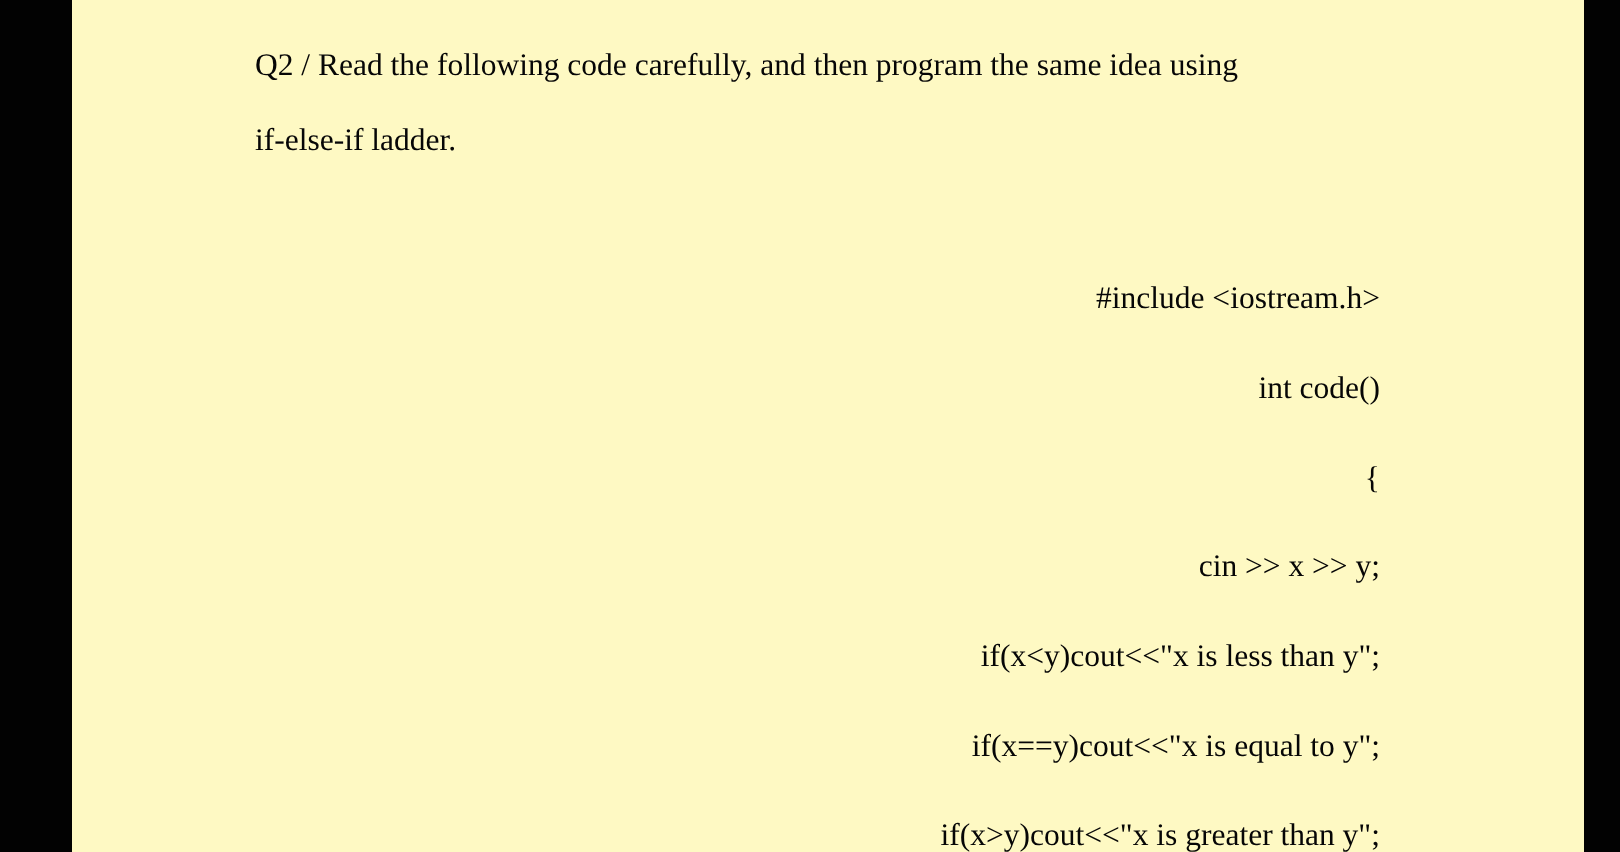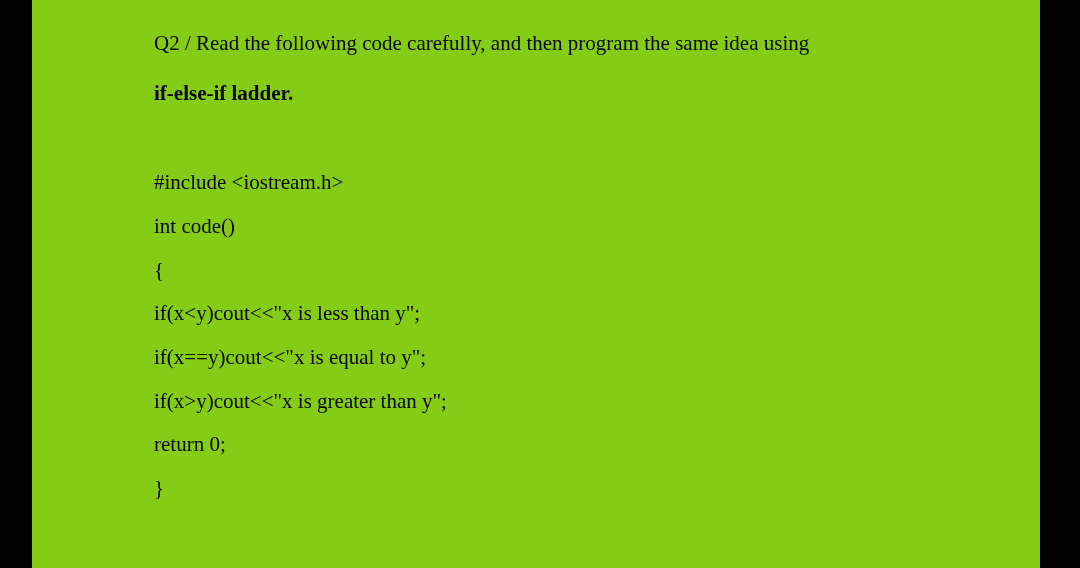--- a/index.html
+++ b/index.html
@@ -5,57 +5,59 @@
   html, body {
     margin: 0;
     padding: 0;
     width: 1080px;
     height: 568px;
     background: #020202;
     font-family: "Times New Roman", Times, serif;
   }
   .page {
     position: absolute;
-    left: 32px;
+    left: 48px;
     top: 0;
     width: 1008px;
     height: 568px;
-    background: #84cc16;
+    background: #fef9c3;
     box-sizing: border-box;
     padding: 26px 120px 0 122px;
     color: #060606;
   }
   .question-intro {
     font-size: 21px;
     line-height: 1.7;
     margin: 0 0 14px 0;
   }
-  .bold { font-weight: 700; }
+  .bold { font-weight: 400; }
   .spacer { height: 36px; }
   .code-line {
     font-size: 21px;
     line-height: 2.08;
-    margin: 0;
+    margin: 16px;
     white-space: pre;
+    text-align: right;
   }
 </style>
 </head>
 <body>
 
 <div class="page">
 
   <p class="question-intro">
     <span>Q2 / </span><span>Read the following code carefully, and then program the same idea using</span>
   </p>
   <p class="question-intro bold">if-else-if ladder.</p>
 
   <div class="spacer"></div>
 
   <p class="code-line">#include &lt;iostream.h&gt;</p>
   <p class="code-line">int code()</p>
   <p class="code-line">{</p>
+  <p class="code-line">cin &gt;&gt; x &gt;&gt; y;</p>
   <p class="code-line">if(x&lt;y)cout&lt;&lt;"x is less than y";</p>
   <p class="code-line">if(x==y)cout&lt;&lt;"x is equal to y";</p>
   <p class="code-line">if(x&gt;y)cout&lt;&lt;"x is greater than y";</p>
   <p class="code-line">return 0;</p>
   <p class="code-line">}</p>
 
 </div>
 
 </body></html>

